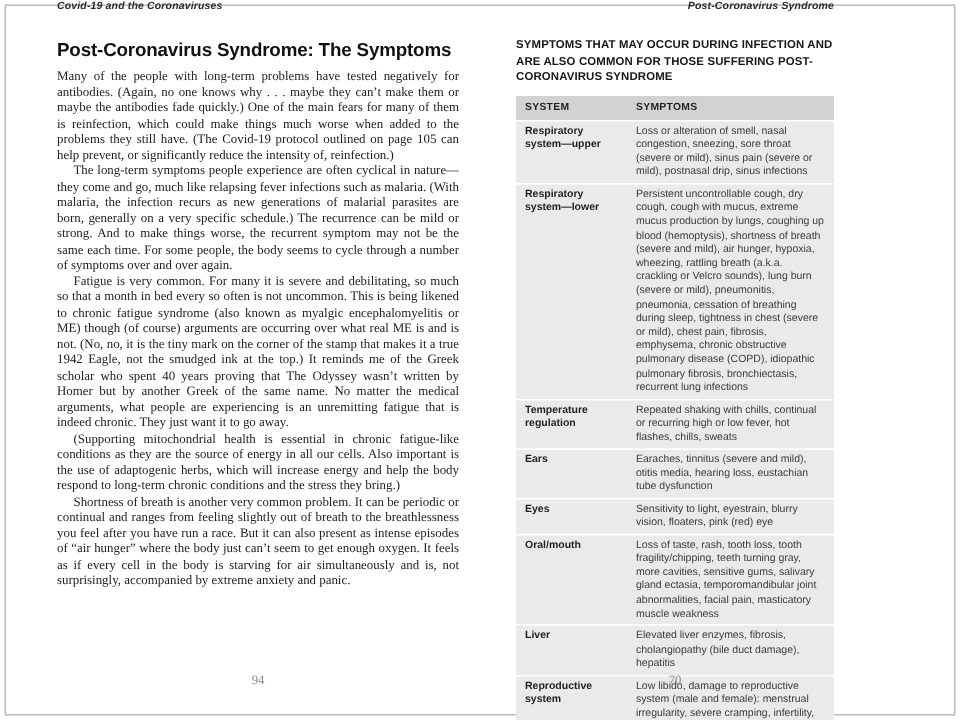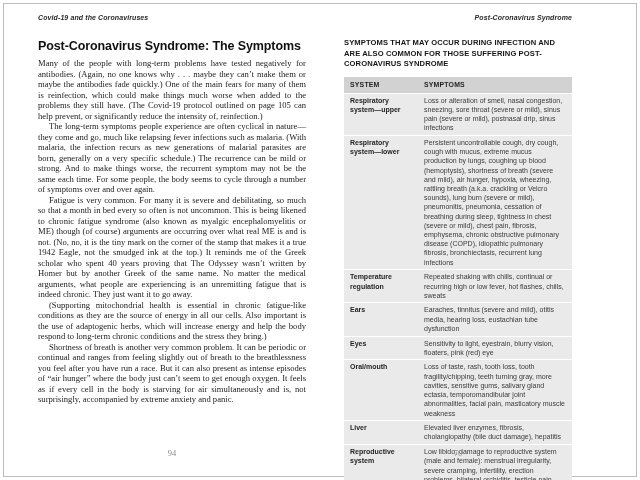--- a/index.html
+++ b/index.html
@@ -14,24 +14,24 @@
   .frame {
     position: absolute;
     inset: 3px;
     border: 1px solid #bcbcbc;
     pointer-events: none;
   }
   .page {
     position: absolute;
     top: 0;
     height: 480px;
-    padding-top: 14px;
+    padding-top: 1px;
   }
   .page-left  { left: 38px;  width: 268px; }
-  .page-right { left: 344px; width: 228px; }
+  .page-right { left: 344px; width: 212px; }
 
   .running-head {
     font-size: 7px;
     font-weight: bold;
     font-style: italic;
     color: #2a2a2a;
     height: 10px;
     letter-spacing: 0.1px;
   }
   .running-head.rh-right { text-align: right; }

